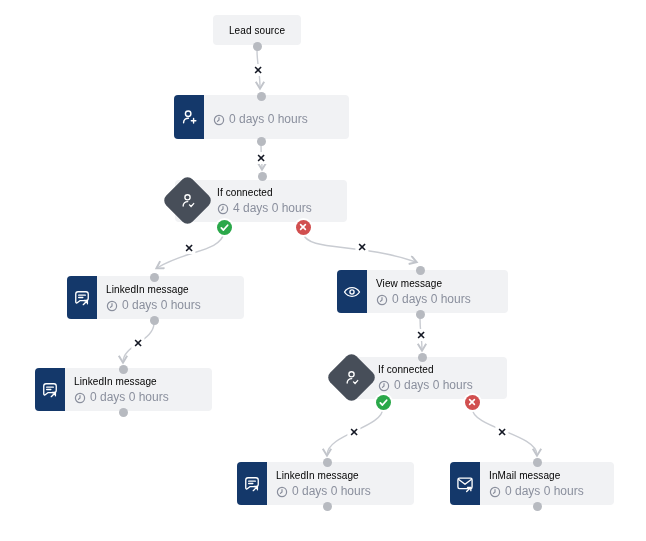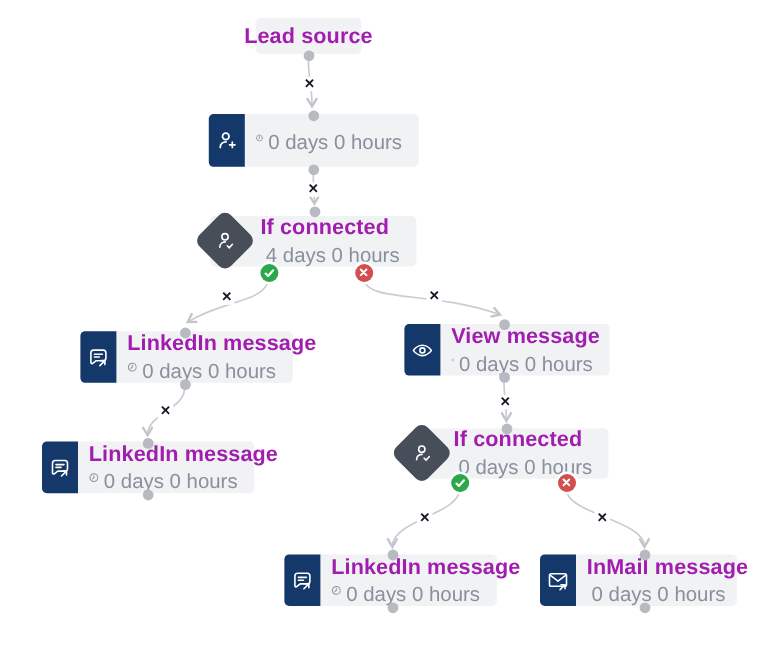--- a/index.html
+++ b/index.html
@@ -14,25 +14,25 @@
   }
   .icon-box{
     width:30px;flex:0 0 30px;background:#14386a;border-radius:4px 0 0 4px;
     display:flex;align-items:center;justify-content:center;color:#fff;
   }
   .node-body{
     display:flex;flex-direction:column;justify-content:center;
     padding:0 14px 0 9px;min-width:0;
   }
   .node-title{
-    font-size:18px;font-weight:700;color:#a21caf;letter-spacing:.1px;white-space:nowrap;
+    font-size:10px;font-weight:400;color:#000000;letter-spacing:.1px;white-space:nowrap;
   }
   .node-delay{
-    display:flex;align-items:flex-start;gap:4px;margin-top:3px;
-    font-size:17px;color:#8a8f9d;white-space:nowrap;
+    display:flex;align-items:flex-end;gap:4px;margin-top:3px;
+    font-size:12px;color:#8a8f9d;white-space:nowrap;
   }
   .node.lead{align-items:center;justify-content:center;}
   .node.lead .node-title{text-align:center;}
   .node.condition{overflow:visible;}
   .diamond{
     position:absolute;width:37px;height:37px;background:#474e59;border-radius:7px;
     transform:rotate(45deg);display:flex;align-items:center;justify-content:center;
     z-index:3;
   }
   .diamond svg{transform:rotate(-45deg);}

